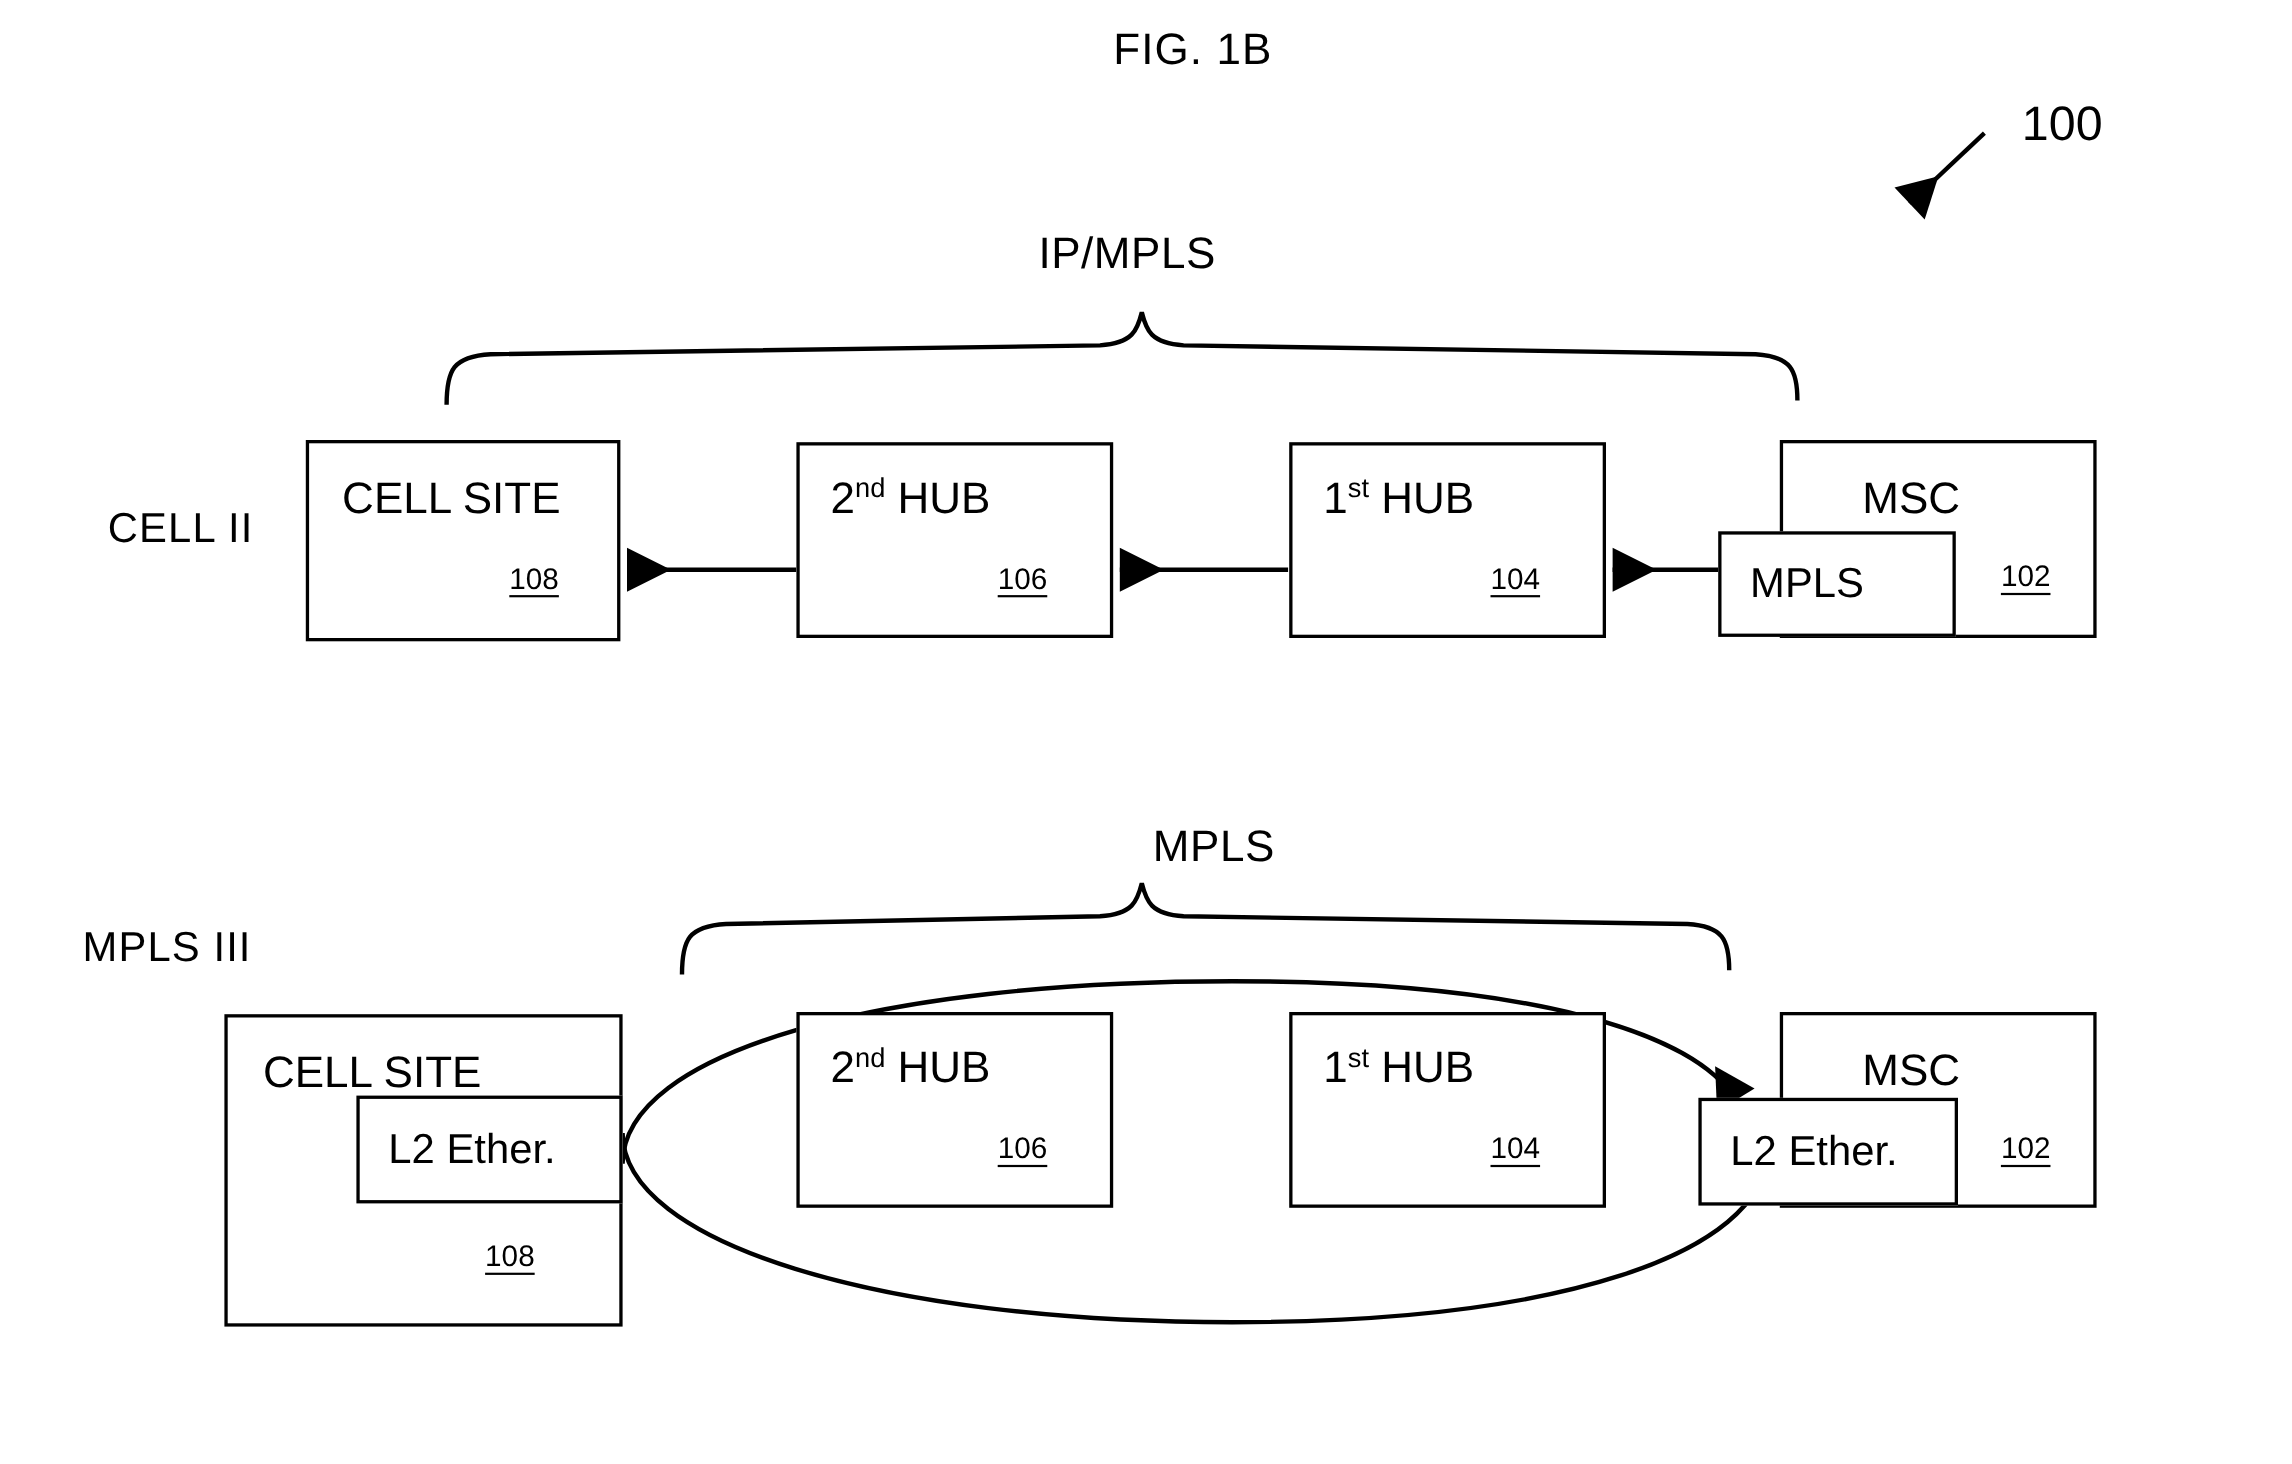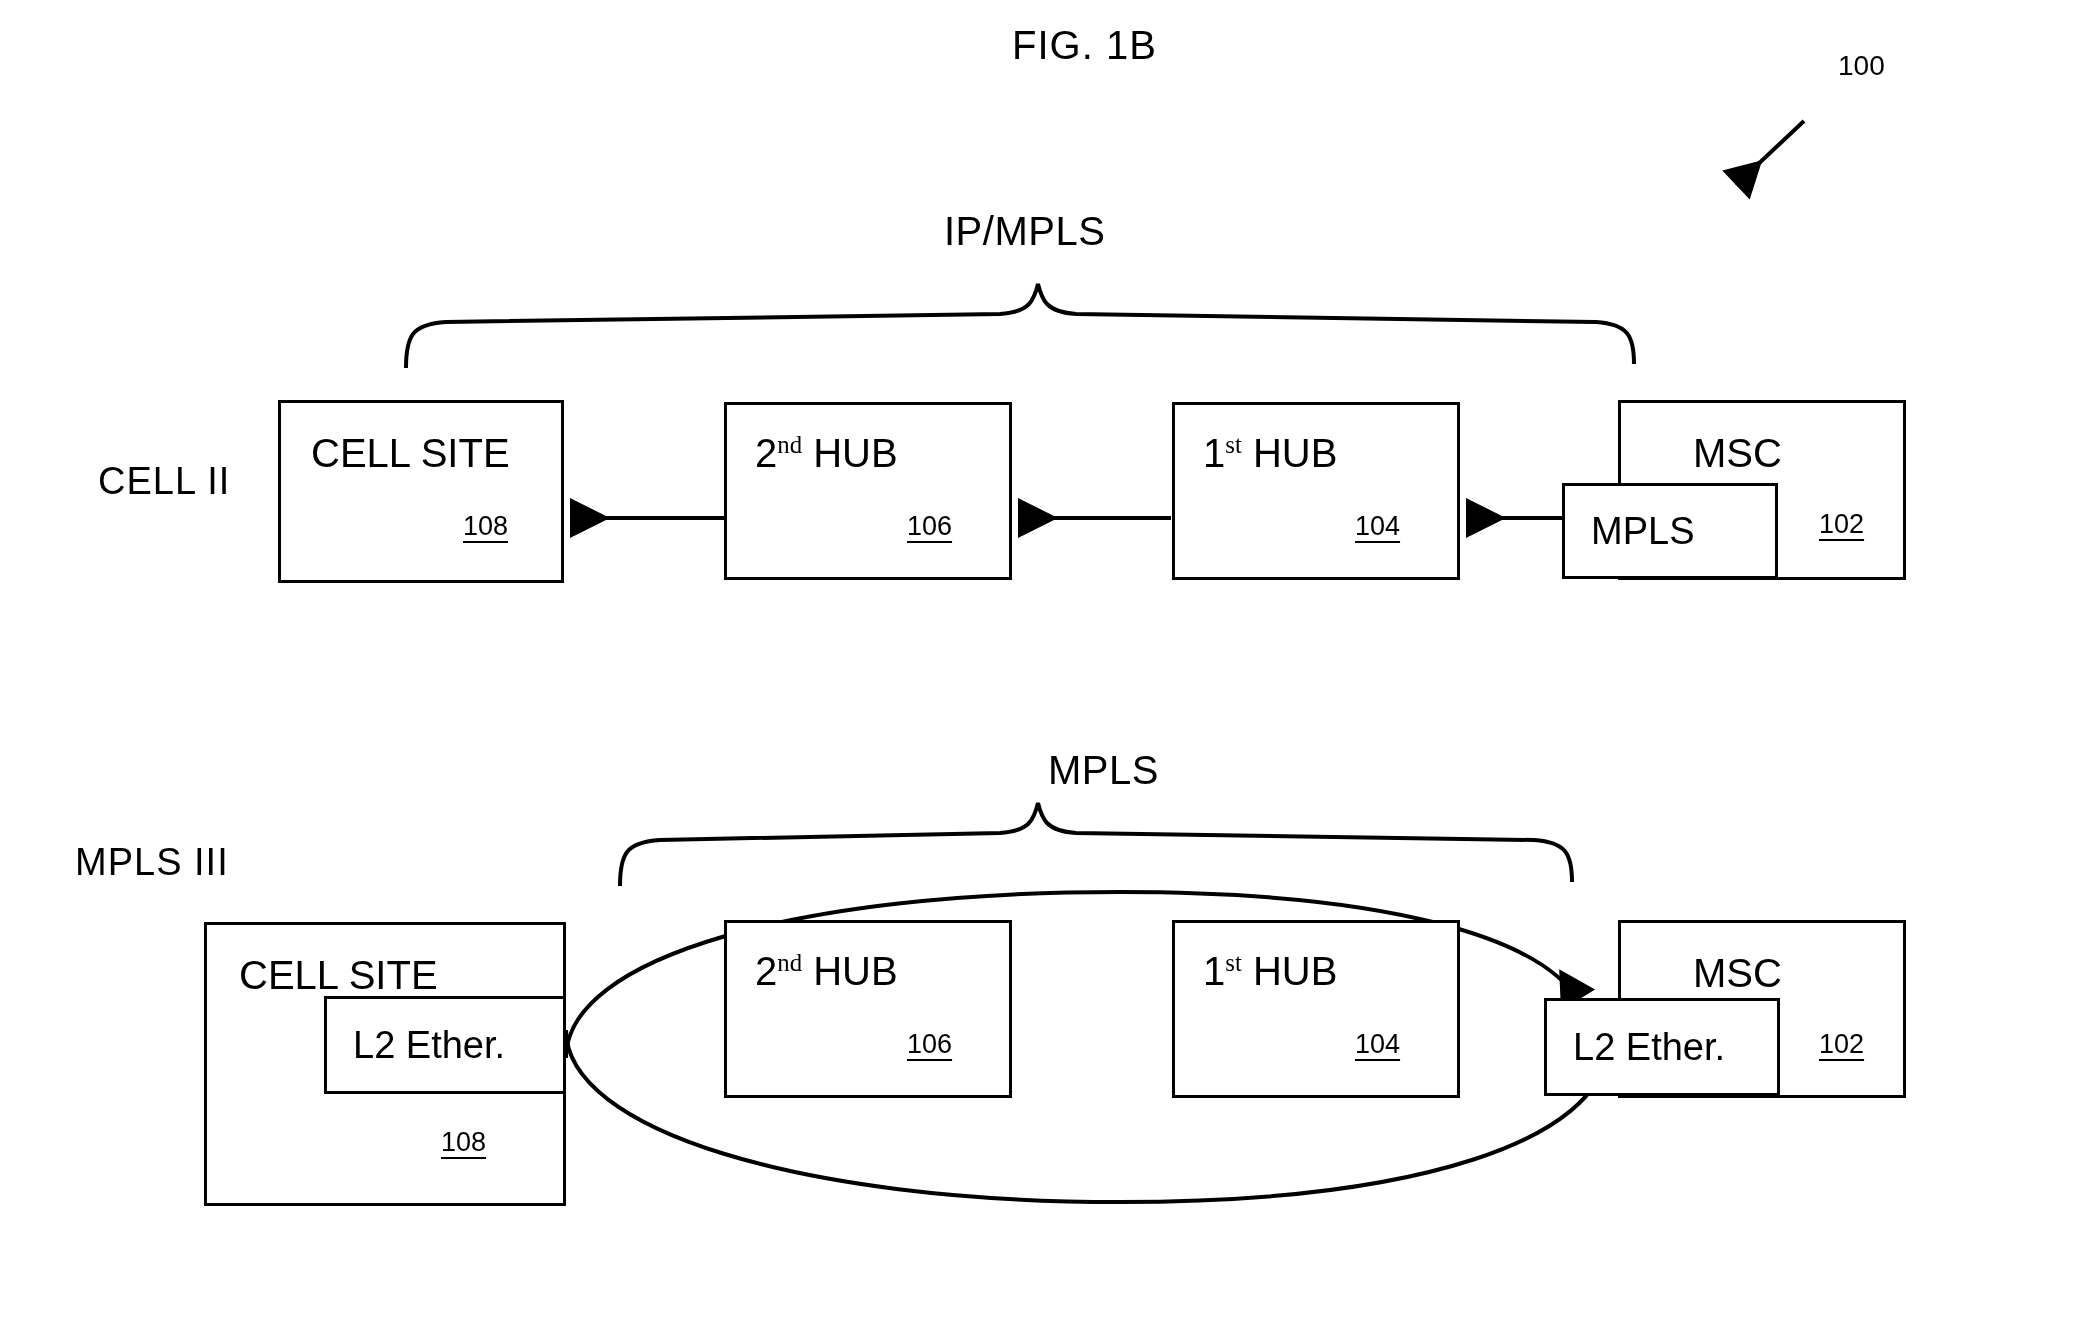--- a/index.html
+++ b/index.html
@@ -28,21 +28,22 @@
   .txt {
     position: absolute;
     white-space: nowrap;
     line-height: 1;
   }
   .fig-title {
     font-size: 40px;
     letter-spacing: 1px;
   }
   .ref-num {
-    font-size: 28px;
+    font-size: 44px;
+    margin-top: 39px;
   }
   .phase-label {
     font-size: 38px;
     letter-spacing: 1px;
   }
   .brace-label {
     font-size: 40px;
     letter-spacing: 0.5px;
   }
   .box {
@@ -73,21 +74,20 @@
   }
   .sub-box-label {
     font-size: 38px;
     white-space: nowrap;
     padding-left: 26px;
   }
   sup {
     font-size: 0.62em;
     vertical-align: super;
     line-height: 0;
-    font-family: Liberation Serif, serif;
   }
 </style>
 </head>
 <body>
 
 <div id="figure">
 
   <svg class="svg-layer" viewBox="0 0 2084 1331">
     <defs>
       <marker id="arrowLeft" markerWidth="12" markerHeight="12" refX="10" refY="5" orient="auto" markerUnits="strokeWidth">

